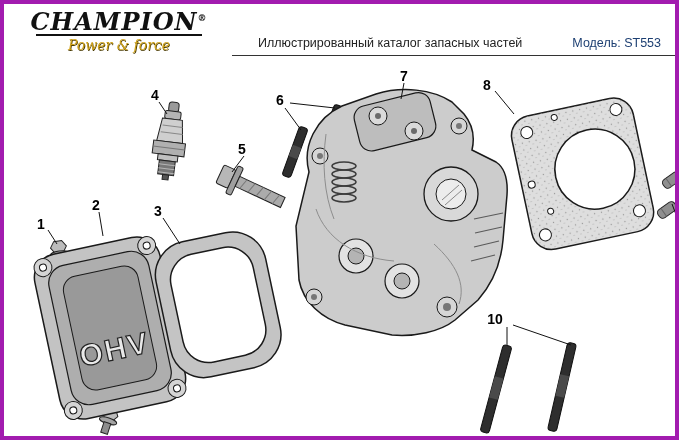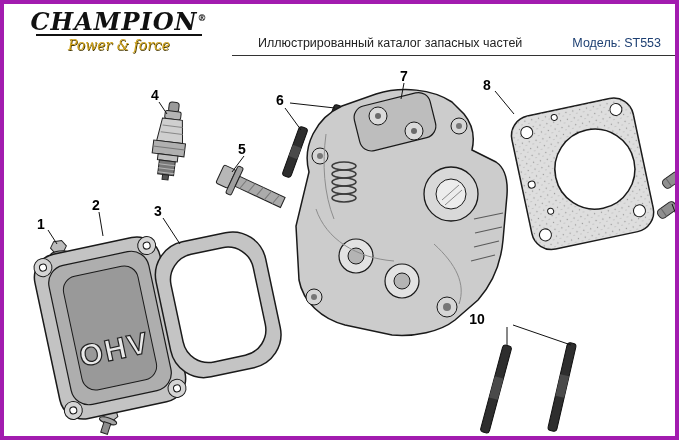--- a/index.html
+++ b/index.html
@@ -214,15 +214,15 @@
 
   <span class="co" style="left:37px;  top:220px">1</span>
   <span class="co" style="left:92px;  top:201px">2</span>
   <span class="co" style="left:154px; top:207px">3</span>
   <span class="co" style="left:151px; top:91px">4</span>
   <span class="co" style="left:238px; top:145px">5</span>
   <span class="co" style="left:276px; top:96px">6</span>
   <span class="co" style="left:400px; top:72px">7</span>
   <span class="co" style="left:483px; top:81px">8</span>
   <span class="co" style="left:678px; top:228px">9</span>
-  <span class="co" style="left:473px; top:315px">10</span>
+  <span class="co" style="left:491px; top:315px">10</span>
 
 </div>
 
 </body></html>

